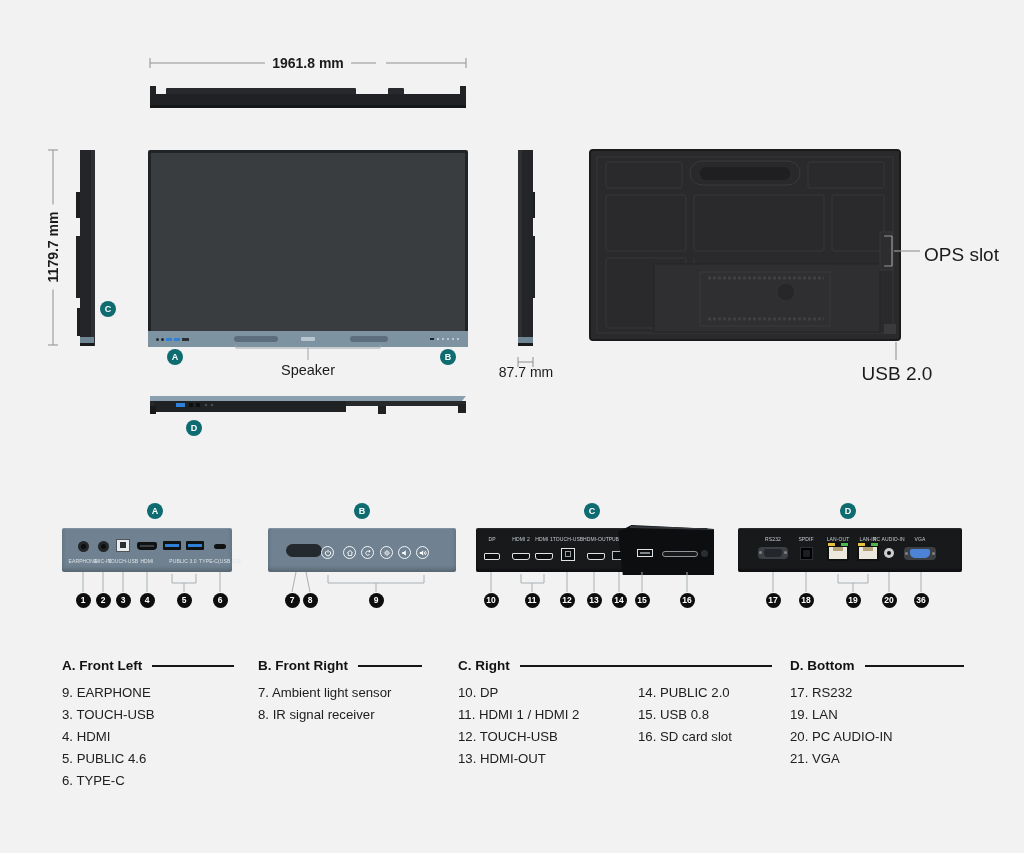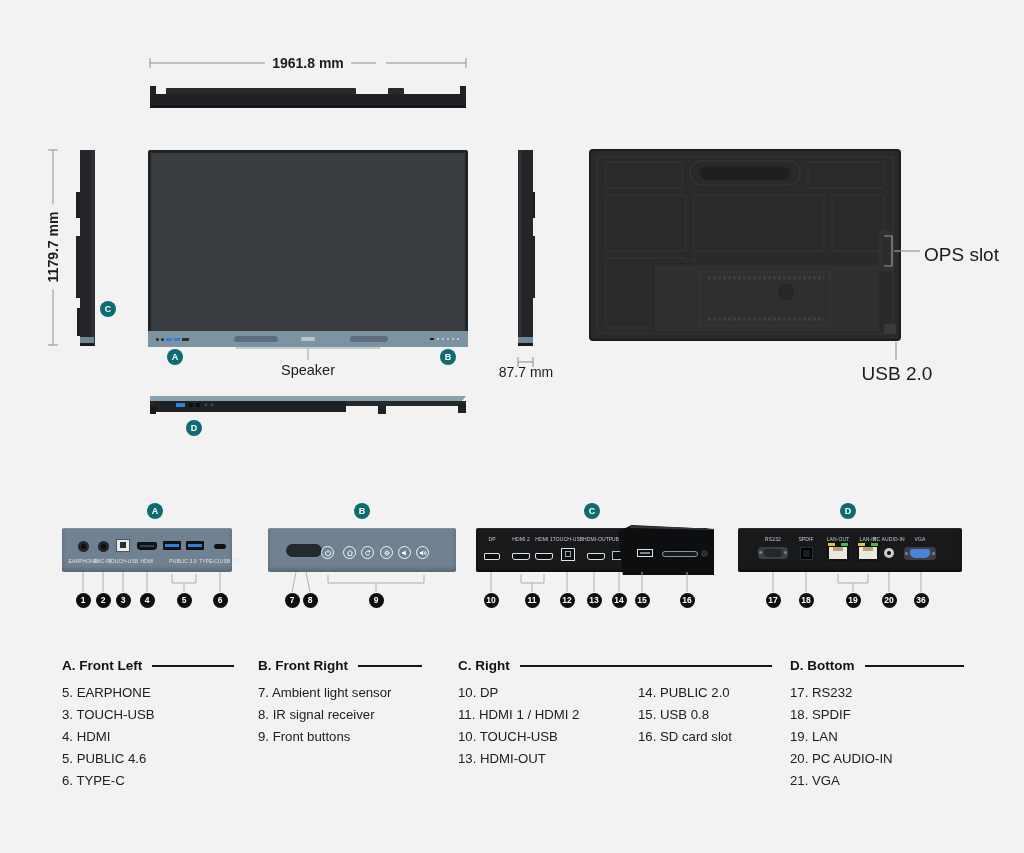--- a/index.html
+++ b/index.html
@@ -332,62 +332,60 @@
 <div class="callout" style="left:853px;top:600px">19</div>
 <div class="callout" style="left:889px;top:600px">20</div>
 <div class="callout" style="left:921px;top:600px">36</div>
 
 <div class="legend-col" style="left:62px;top:658px;width:172px">
   <div class="legend-head">
     <span>A. Front Left</span>
     <span class="rule"></span>
   </div>
   <div class="legend-items">
-    <div>5. EARPHONE</div>
+    <div>9. EARPHONE</div>
     <div>3. TOUCH-USB</div>
     <div>4. HDMI</div>
     <div>5. PUBLIC 4.6</div>
     <div>6. TYPE-C</div>
   </div>
 </div>
 <div class="legend-col" style="left:258px;top:658px;width:164px">
   <div class="legend-head">
     <span>B. Front Right</span>
     <span class="rule"></span>
   </div>
   <div class="legend-items">
     <div>7. Ambient light sensor</div>
     <div>8. IR signal receiver</div>
-    <div>9. Front buttons</div>
   </div>
 </div>
 <div class="legend-col" style="left:458px;top:658px;width:314px">
   <div class="legend-head">
     <span>C. Right</span>
     <span class="rule"></span>
   </div>
   <div style="position:relative">
     <div class="legend-items" style="position:absolute;left:0;top:0">
       <div>10. DP</div>
       <div>11. HDMI 1 / HDMI 2</div>
-      <div>10. TOUCH-USB</div>
+      <div>12. TOUCH-USB</div>
       <div>13. HDMI-OUT</div>
     </div>
     <div class="legend-items" style="position:absolute;left:180px;top:0">
       <div>14. PUBLIC 2.0</div>
       <div>15. USB 0.8</div>
       <div>16. SD card slot</div>
     </div>
   </div>
 </div>
 <div class="legend-col" style="left:790px;top:658px;width:174px">
   <div class="legend-head">
     <span>D. Bottom</span>
     <span class="rule"></span>
   </div>
   <div class="legend-items">
     <div>17. RS232</div>
-    <div>18. SPDIF</div>
     <div>19. LAN</div>
     <div>20. PC AUDIO-IN</div>
     <div>21. VGA</div>
   </div>
 </div>
 
 </body></html>

